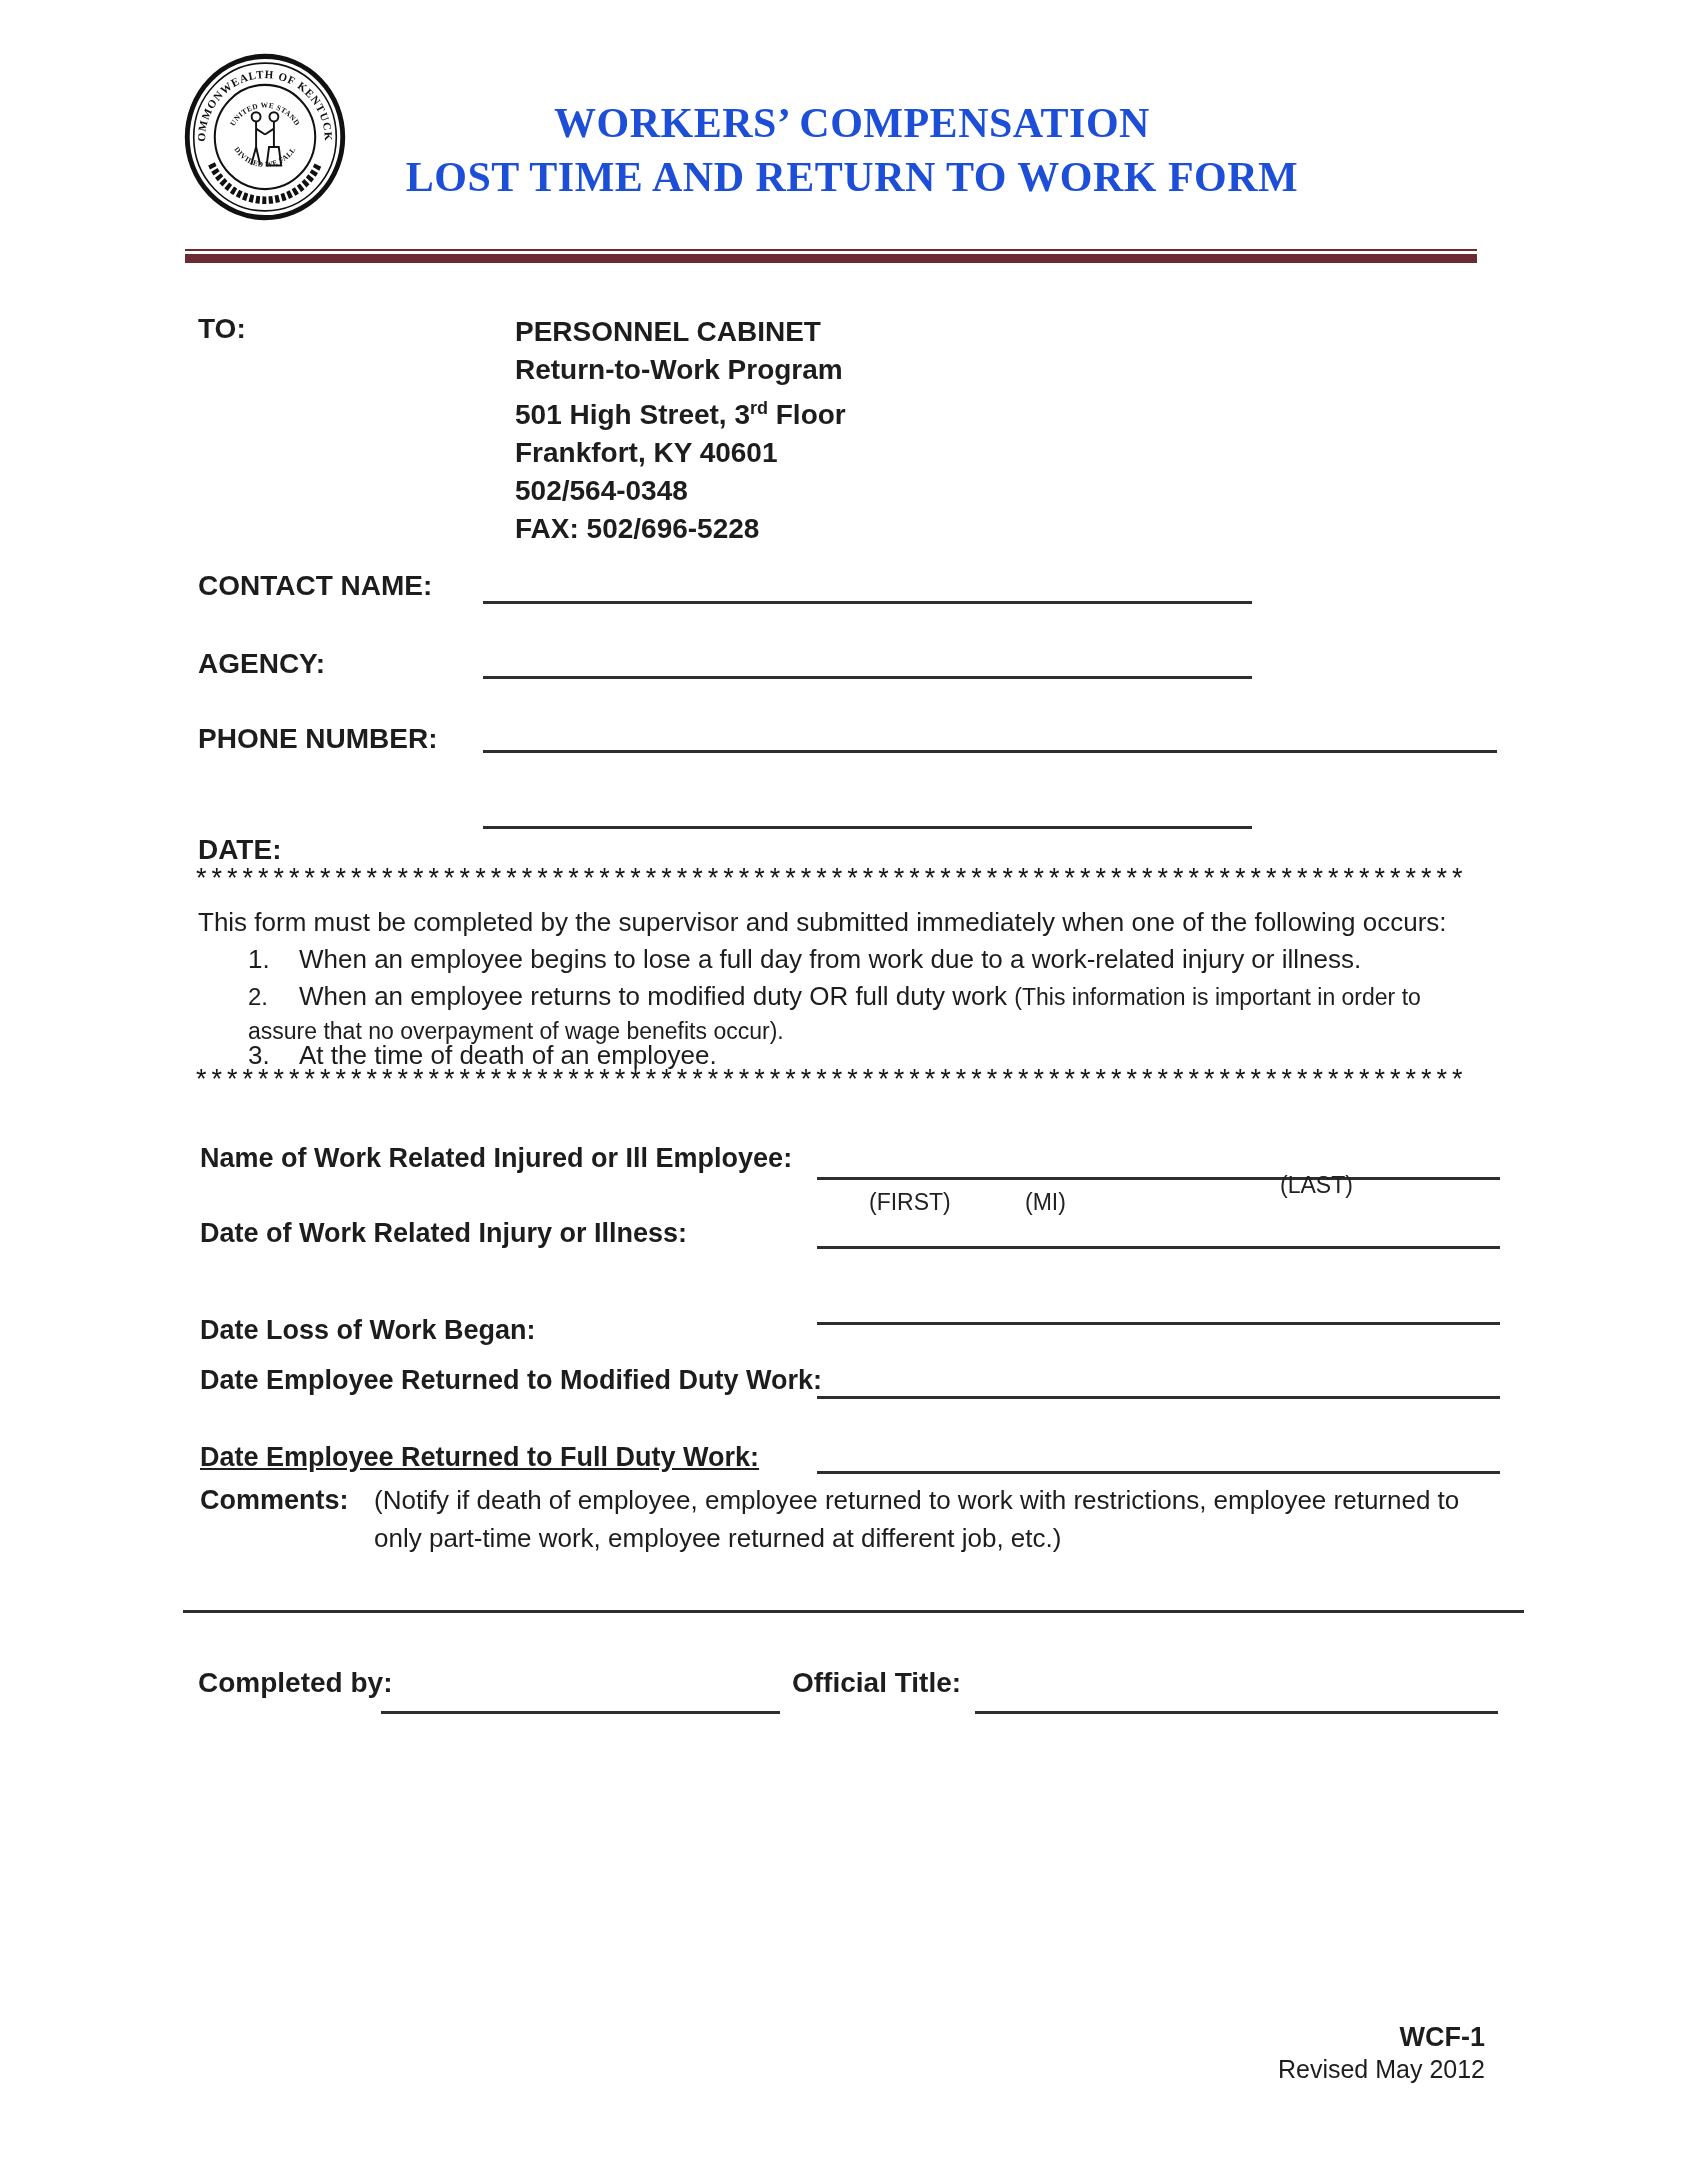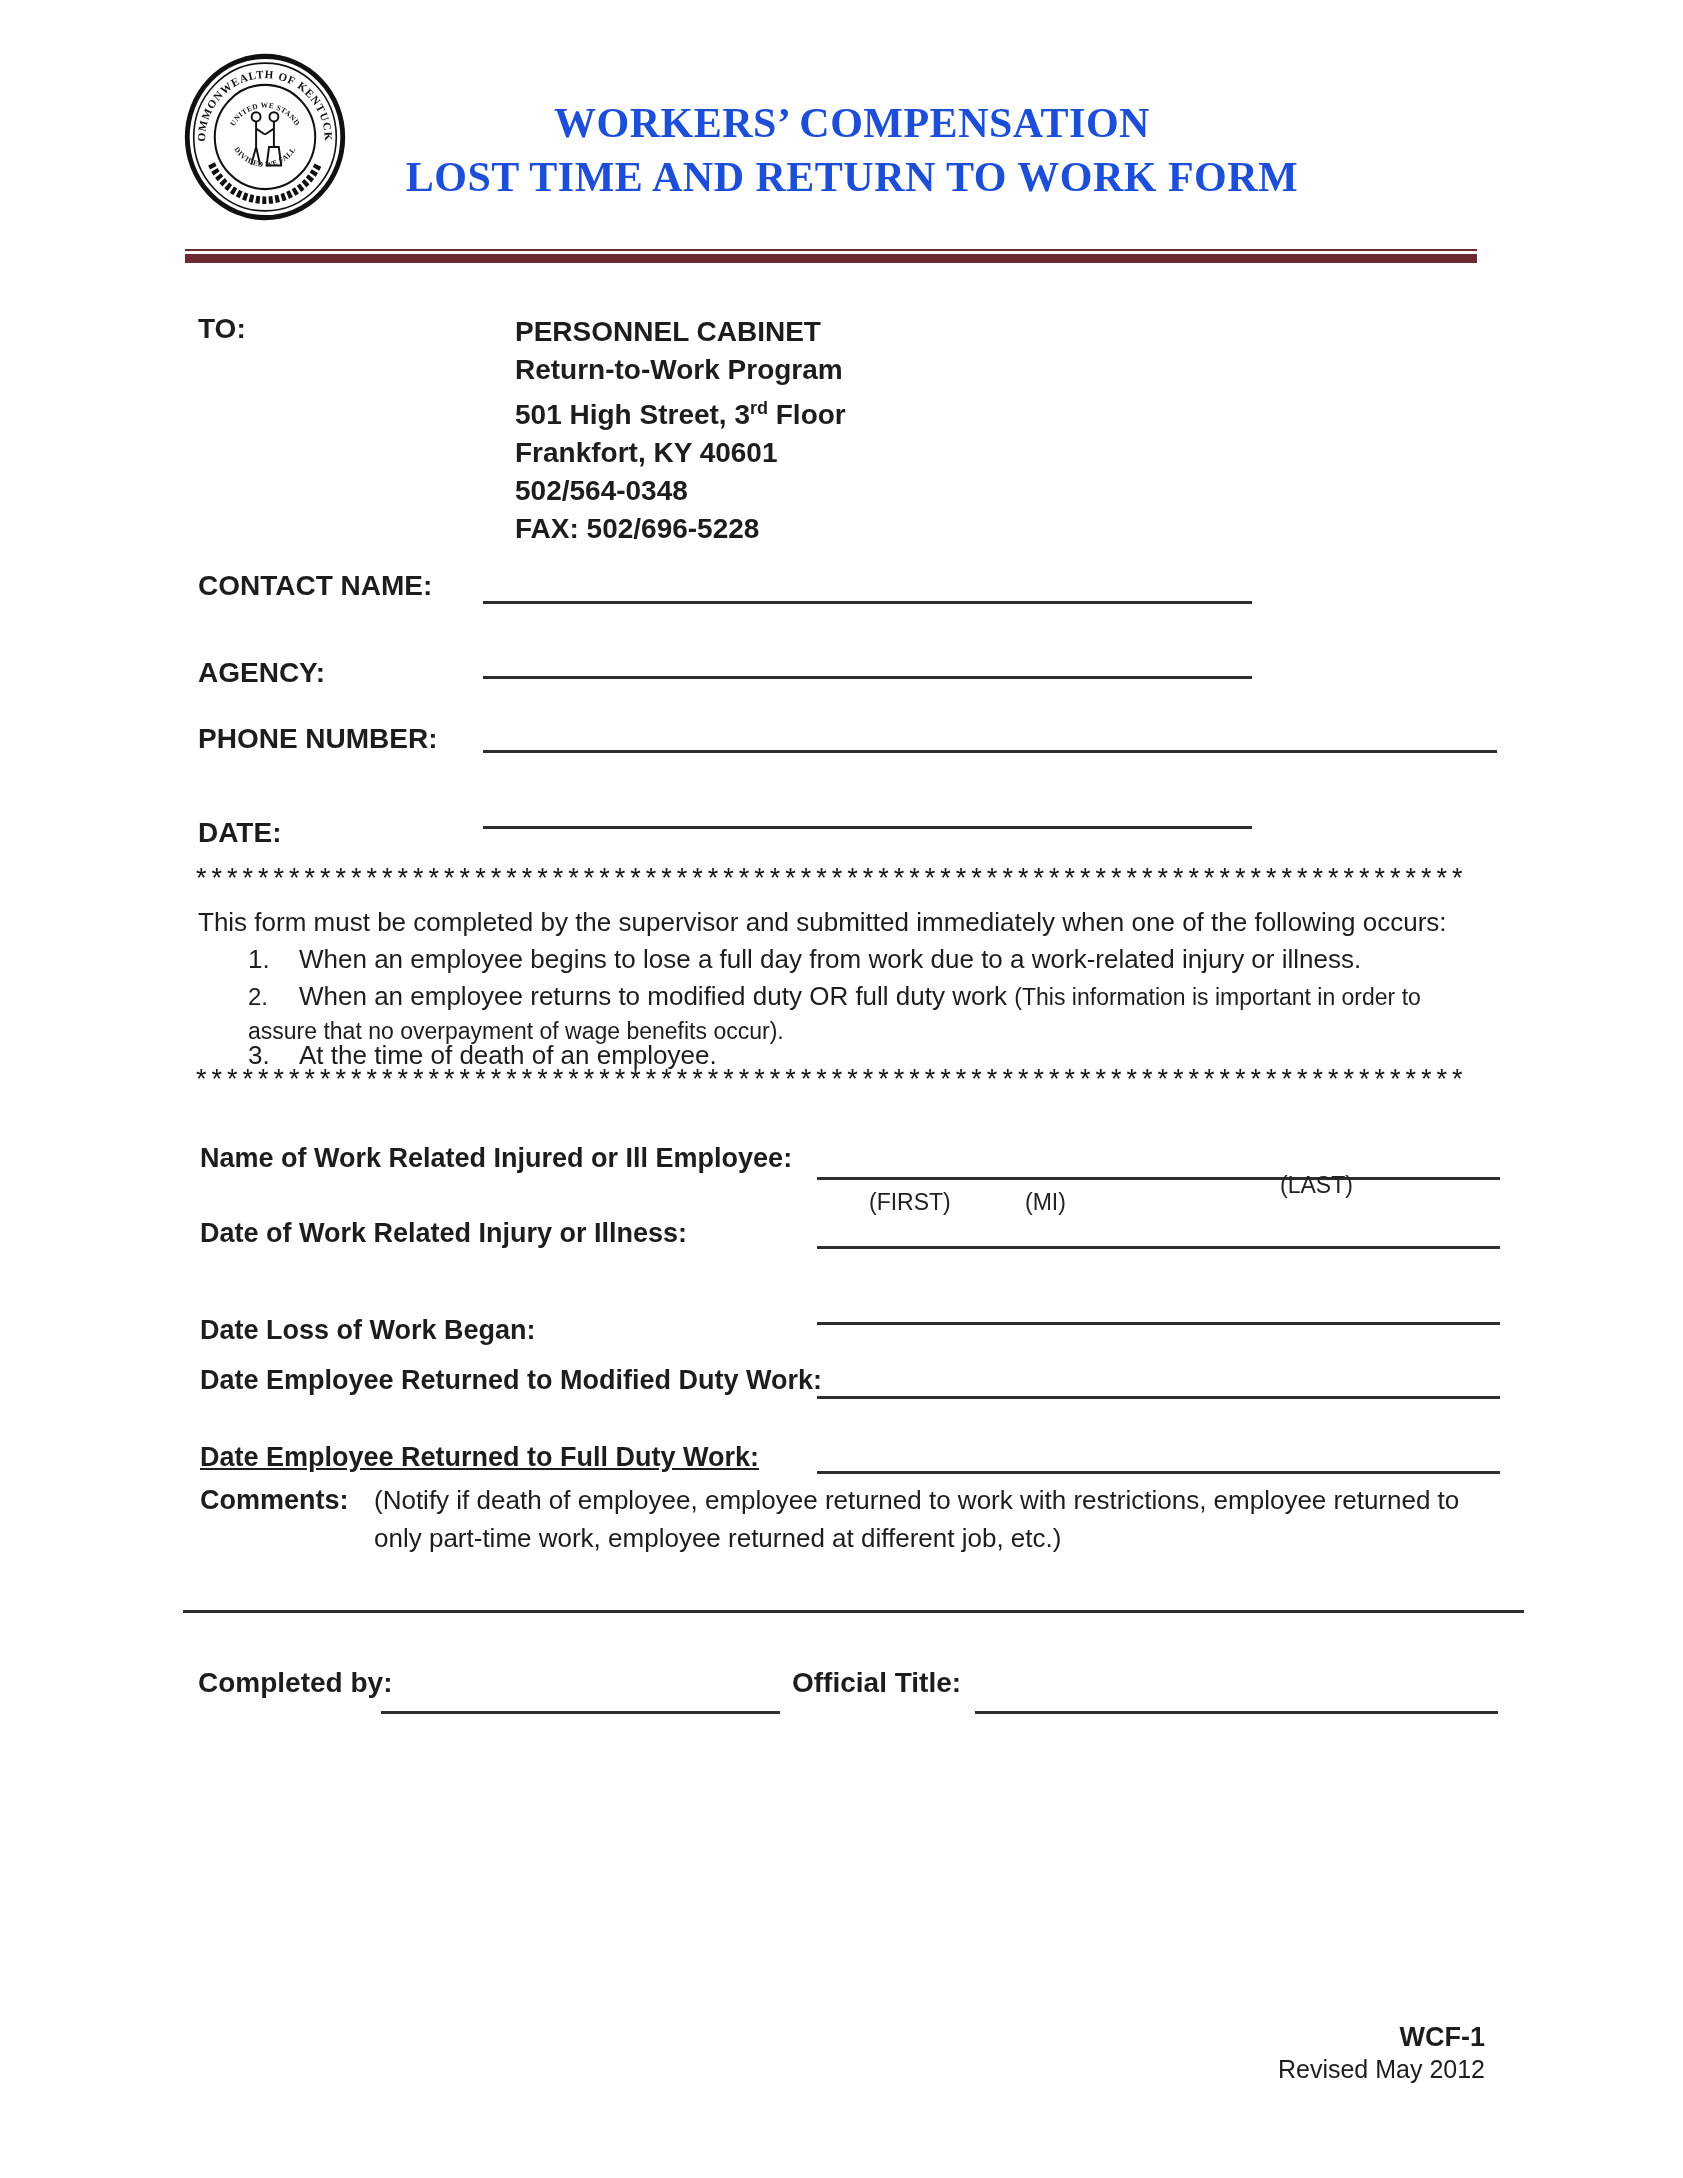--- a/index.html
+++ b/index.html
@@ -82,27 +82,27 @@
     <div>Return-to-Work Program</div>
     <div><span>501 High Street, 3</span><sup>rd</sup><span> Floor</span></div>
     <div>Frankfort, KY 40601</div>
     <div>502/564-0348</div>
     <div>FAX: 502/696-5228</div>
   </div>
 
   <div class="abs lbl" style="left:198px; top:570px;">CONTACT NAME:</div>
   <div class="abs fline" style="left:483px; top:601px; width:769px;"></div>
 
-  <div class="abs lbl" style="left:198px; top:648px;margin-top:9px;">AGENCY:</div>
+  <div class="abs lbl" style="left:198px; top:648px;">AGENCY:</div>
   <div class="abs fline" style="left:483px; top:676px; width:769px;"></div>
 
   <div class="abs lbl" style="left:198px; top:723px;">PHONE NUMBER:</div>
   <div class="abs fline" style="left:483px; top:750px; width:1014px;"></div>
 
-  <div class="abs lbl" style="left:198px; top:817px;">DATE:</div>
+  <div class="abs lbl" style="left:198px; top:834px;">DATE:</div>
   <div class="abs fline" style="left:483px; top:826px; width:769px;"></div>
 
   <div class="abs ast" style="left:196px; top:863px;">**********************************************************************************</div>
 
   <div class="abs body-text" style="left:198px; top:905px; width:1307px;">This form must be completed by the supervisor and submitted immediately when one of the following occurs:</div>
 
   <div class="abs body-text" style="left:248px; top:942px; width:1247px;">
     <span class="li-num">1.</span><span>When an employee begins to lose a full day from work due to a work-related injury or illness.</span>
   </div>
 

